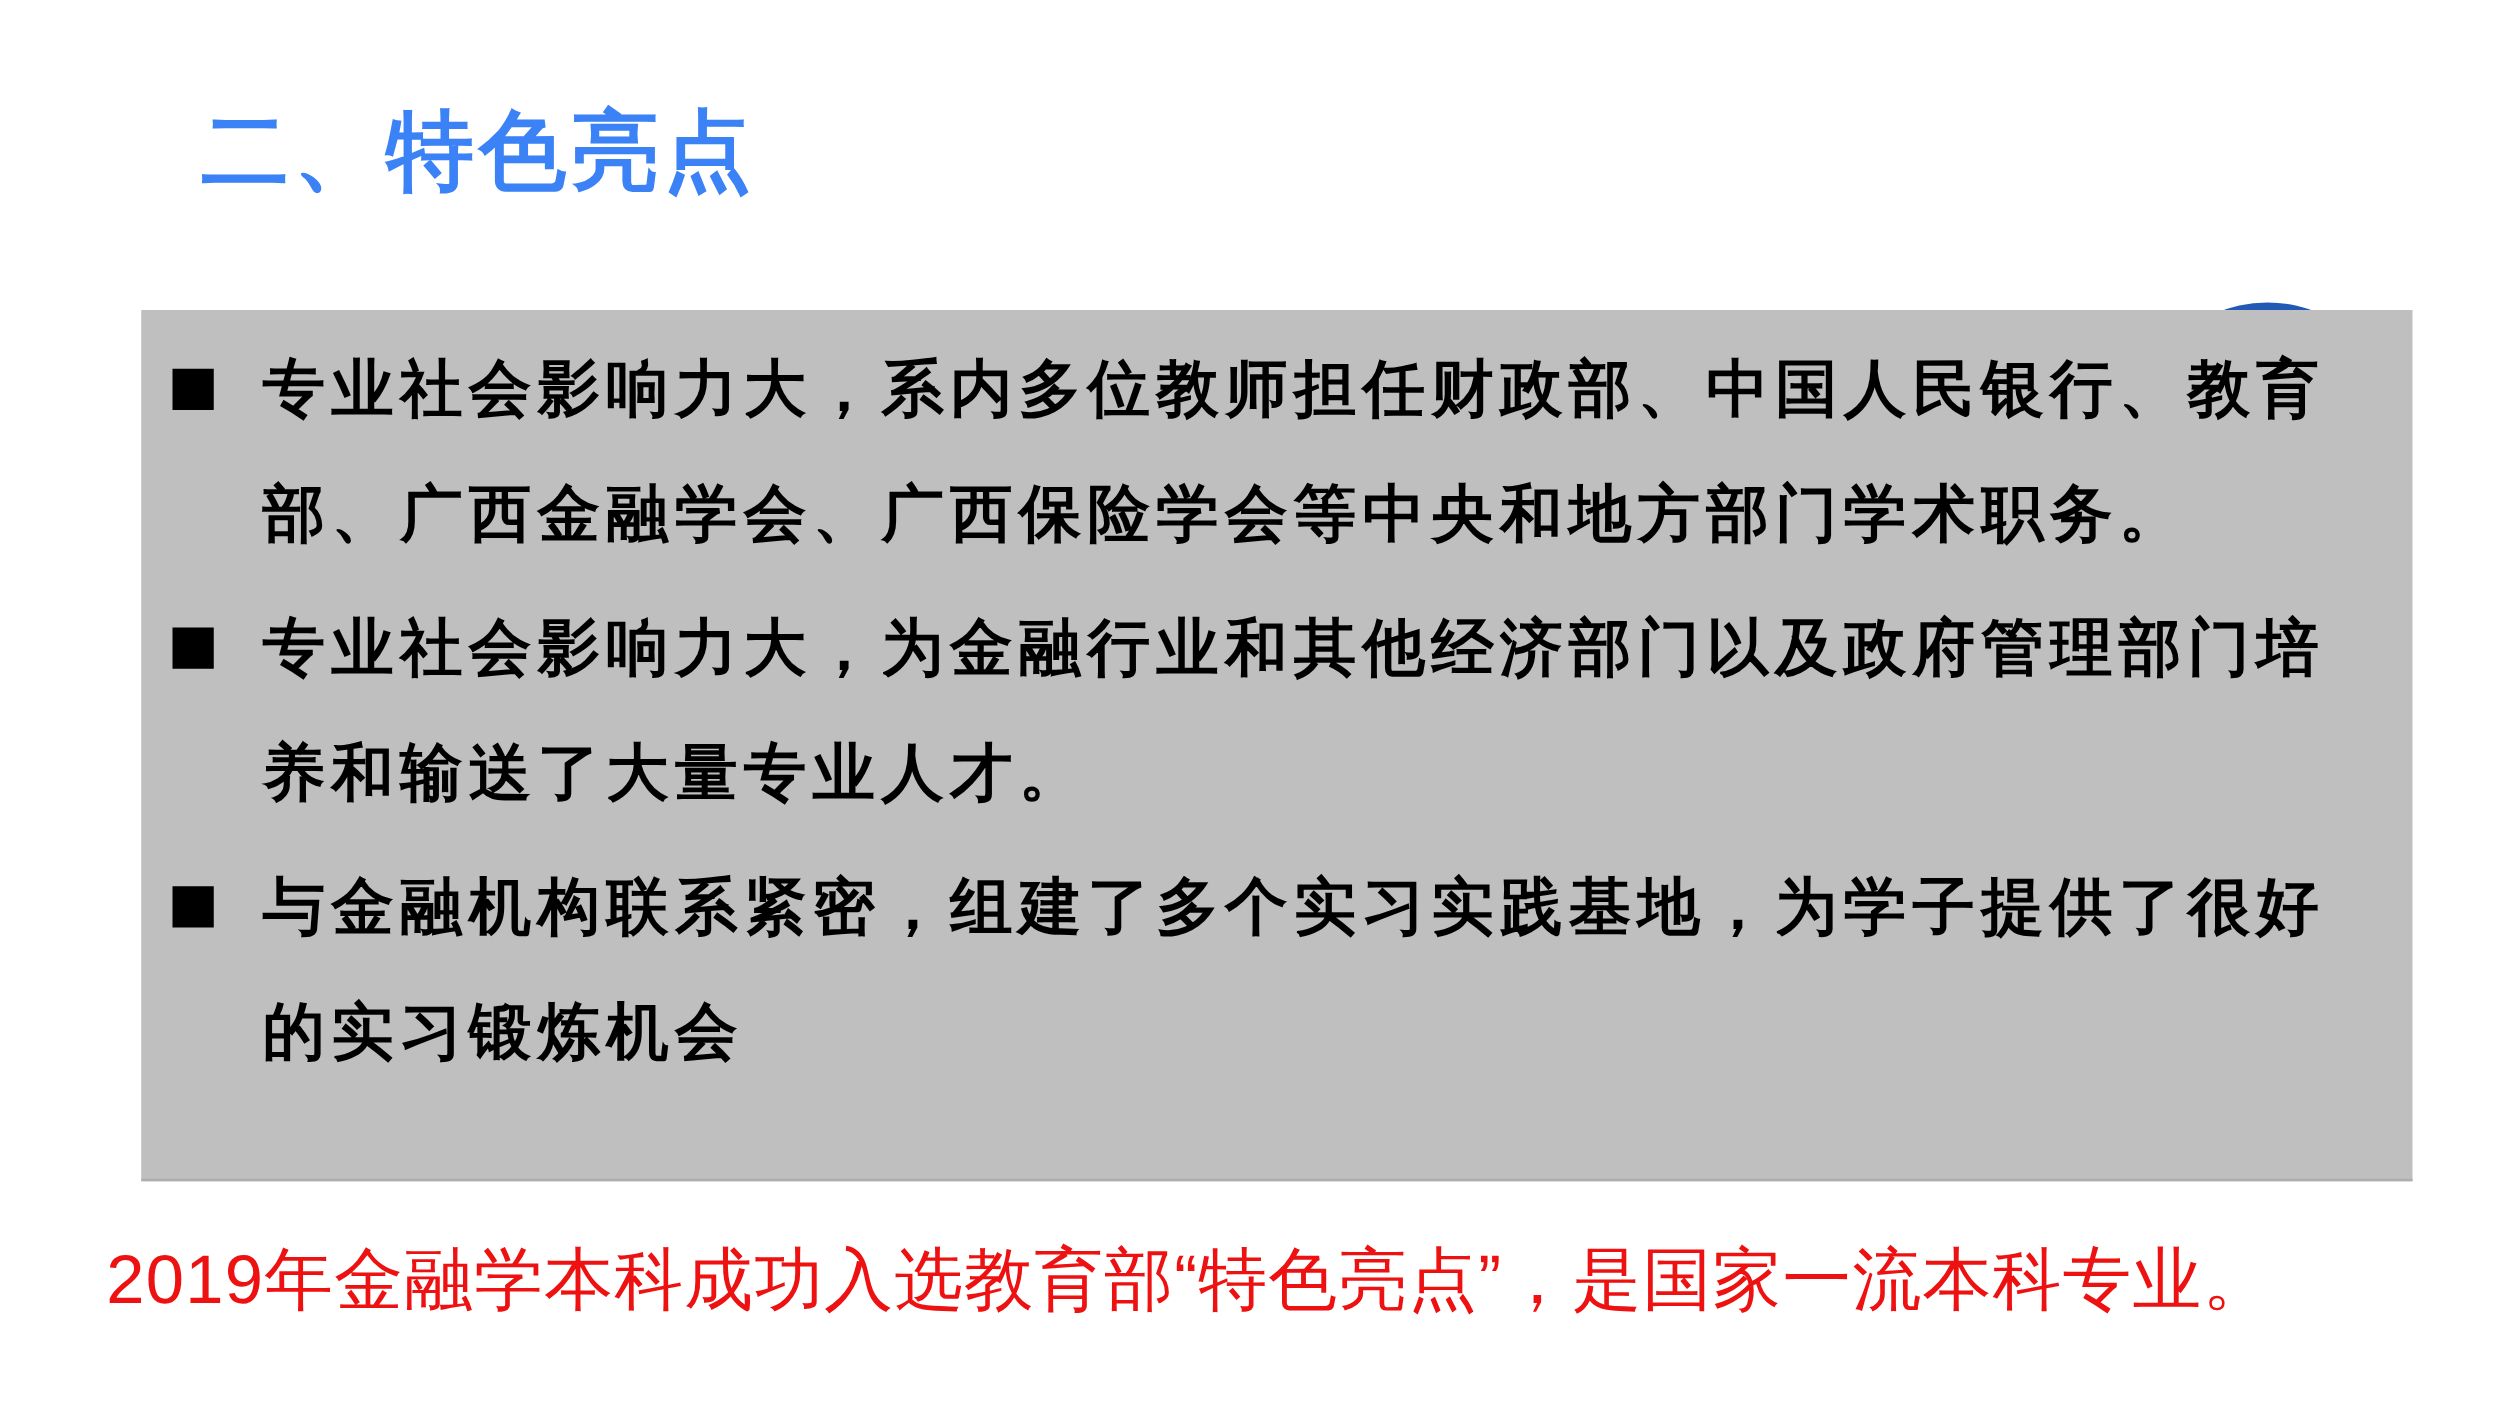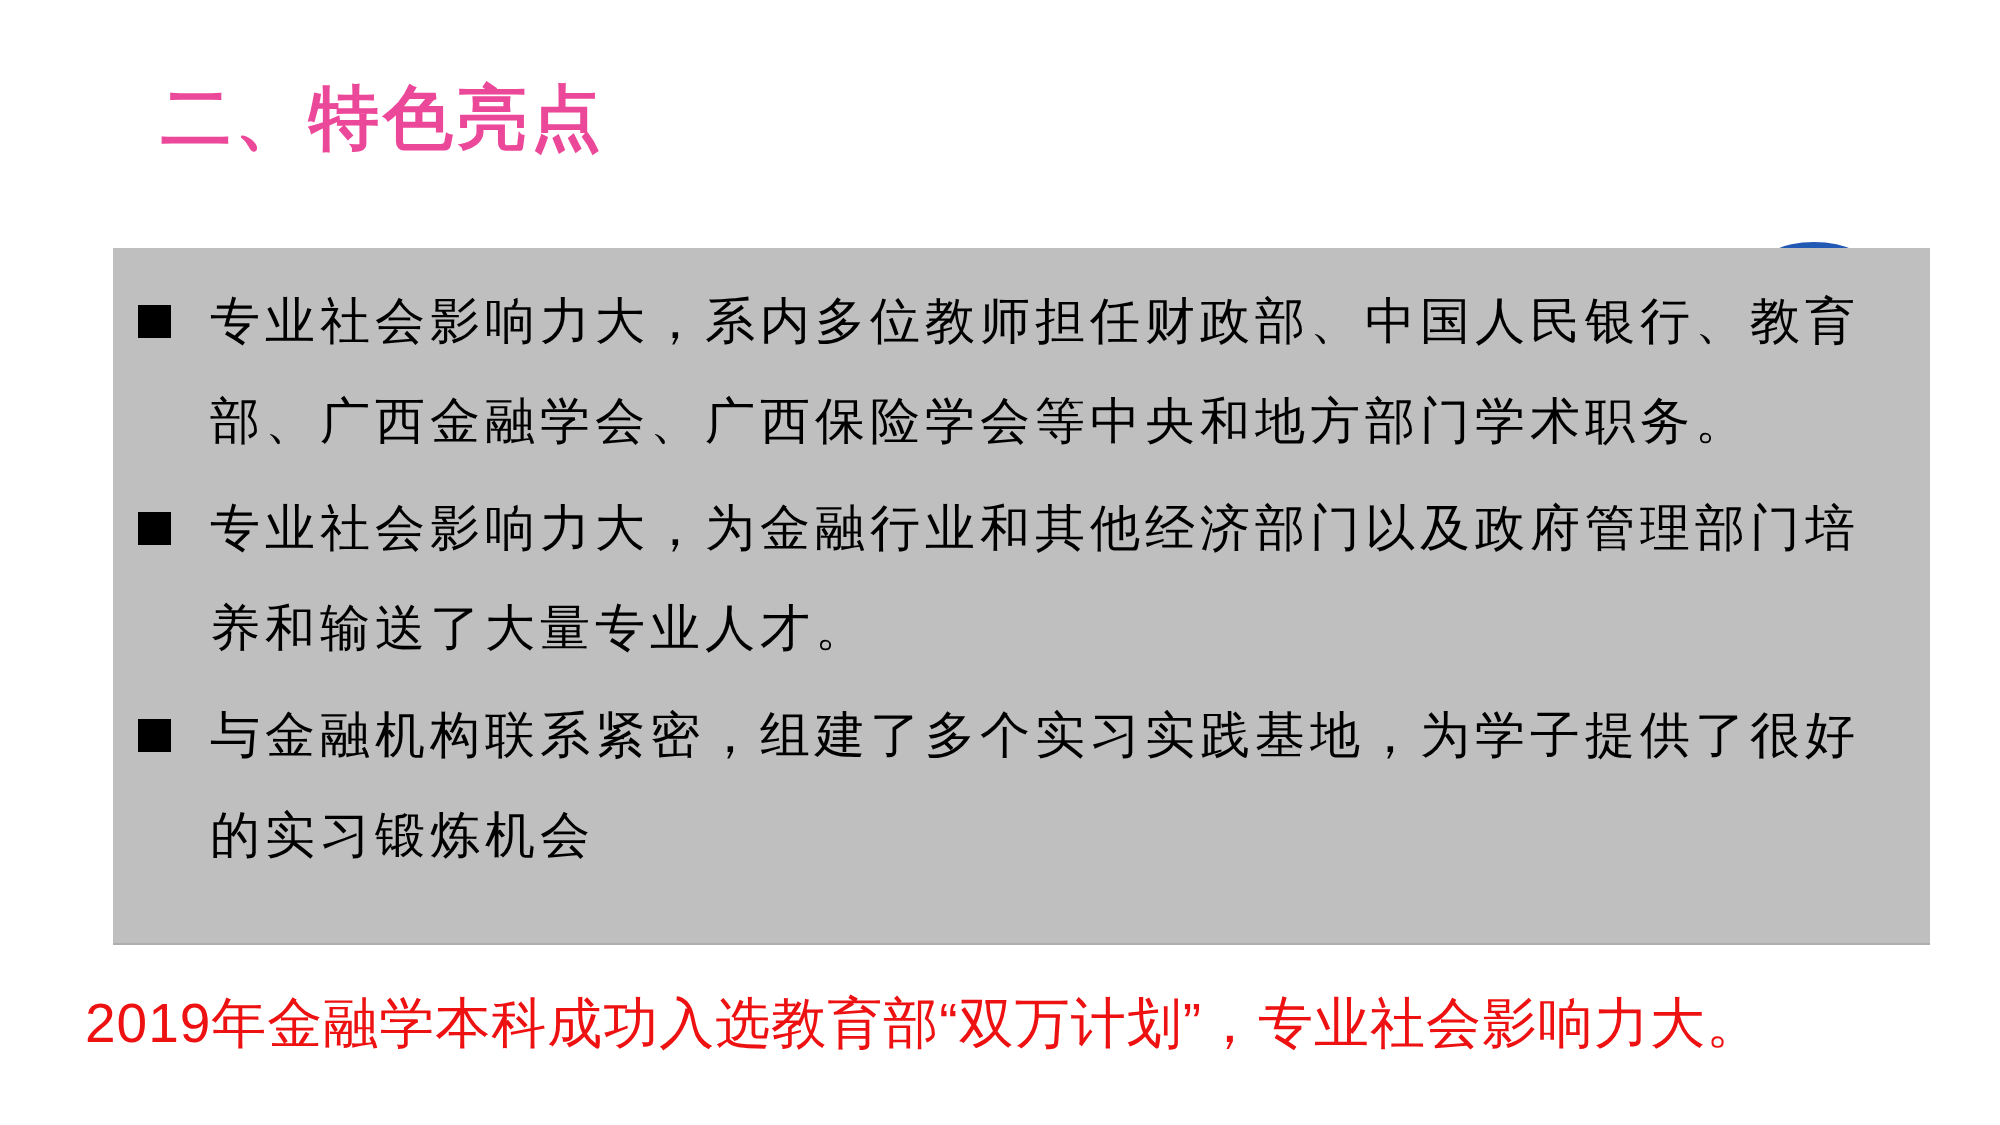--- a/index.html
+++ b/index.html
@@ -11,27 +11,28 @@
   .slide {
     position: relative;
     width: 2000px;
     height: 1125px;
     background: #ffffff;
     overflow: hidden;
   }
   .page-title {
     position: absolute;
     left: 161px;
-    top: 76px;
+    top: 86px;
     font-size: 70px;
     font-weight: bold;
-    color: #ec4899;
+    color: #3b82f6;
     letter-spacing: 4px;
     line-height: 1.2;
     white-space: nowrap;
+    font-family: Liberation Mono, monospace;
   }
   .deco-circle {
     position: absolute;
     left: 1755px;
     top: 242px;
     width: 118px;
     height: 62px;
     border-radius: 50%;
     background: #2159B5;
     z-index: 1;
@@ -43,22 +44,23 @@
     width: 1817px;
     height: 697px;
     background: #BFBFBF;
     border-bottom: 2px solid #AEAEAE;
     box-sizing: border-box;
     z-index: 2;
   }
   .bullet-list {
     position: absolute;
     left: 25px;
-    top: 23px;
+    top: 13px;
     width: 1770px;
+    font-weight: bold;
   }
   .bullet-item {
     display: flex;
     align-items: flex-start;
     margin-bottom: 7px;
   }
   .bullet-marker {
     flex: 0 0 33px;
     width: 33px;
     height: 33px;
@@ -109,15 +111,15 @@
       </div>
 
       <div class="bullet-item">
         <span class="bullet-marker"></span>
         <div class="bullet-text">与金融机构联系紧密，组建了多个实习实践基地，为学子提供了很好的实习锻炼机会</div>
       </div>
 
     </div>
   </div>
 
-  <div class="footnote">2019年金融学本科成功入选教育部“双万计划”，专业社会影响力大。</div>
+  <div class="footnote">2019年金融学本科成功入选教育部“特色亮点”，是国家一流本科专业。</div>
 
 </div>
 
 </body></html>

